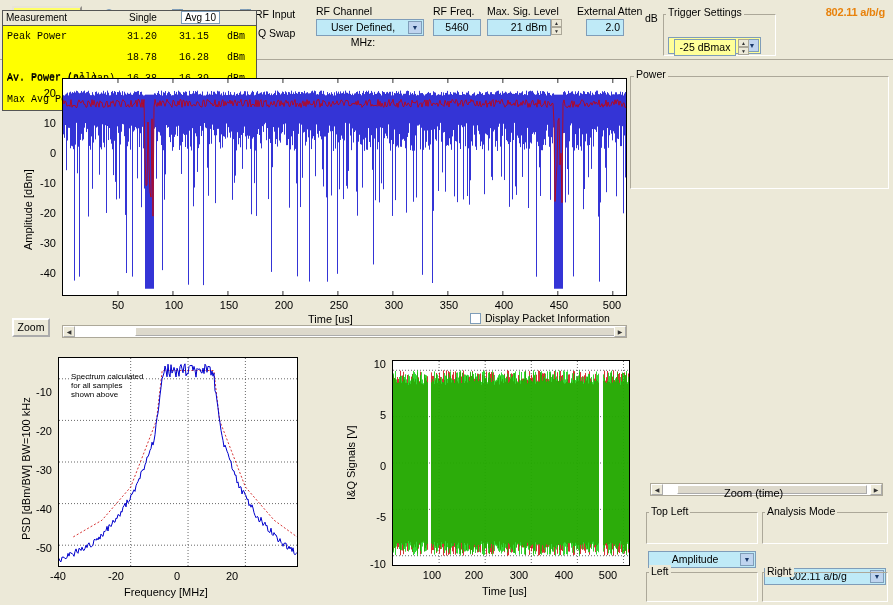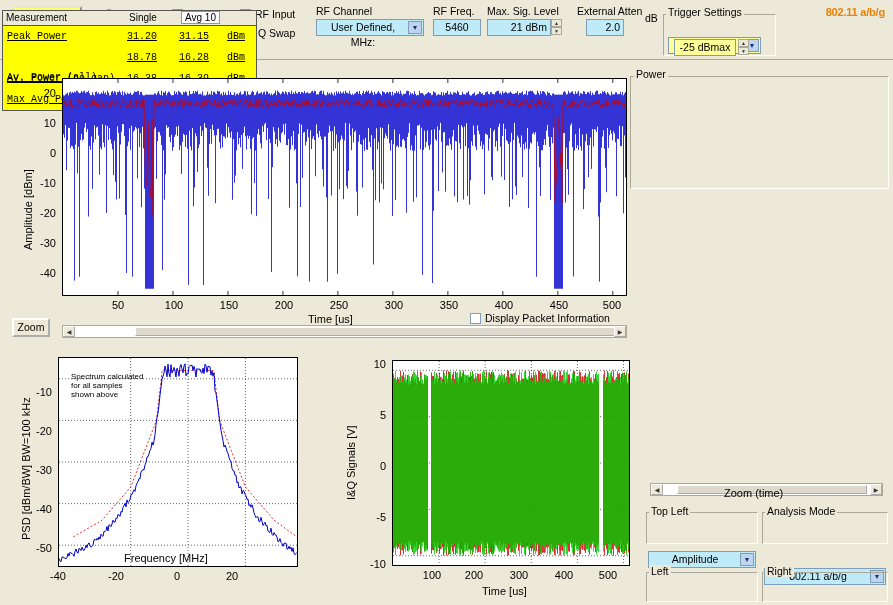--- a/index.html
+++ b/index.html
@@ -99,21 +99,21 @@
     background:#ffff00; border:1px solid #555;
     font-family:"Liberation Mono", monospace; font-size:10px;
   }
   #power-head {
     height:15px; background:#ece9d8; border-bottom:1px solid #555;
     position:relative;
   }
   #power-head span { position:absolute; font-size:10px; top:1px;
     font-family:"Liberation Sans", sans-serif; }
   .pw-row { position:relative; height:21px; line-height:21px; }
-  .pw-row span { position:absolute;text-decoration:underline; }
+  .pw-row span { position:absolute; }
 
   
   .sbar { background:#fff; border:1px solid #aca899; position:relative; }
   .sbtn {
     position:absolute; top:0; width:12px; height:100%;
     background:#ece9d8; border:1px outset #fff;
     font-size:6px; line-height:11px; text-align:center; color:#333;
   }
   .sthumb {
     position:absolute; top:1px; height:calc(100% - 2px);
@@ -893,21 +893,21 @@
     <div style="white-space:pre-line;">Spectrum calculated
 for all samples
 shown above</div>
   </div>
 </div>
 
 <div class="abs tickx" style="left:44px;  top:570px; width:28px;">-40</div>
 <div class="abs tickx" style="left:102px; top:570px; width:28px;">-20</div>
 <div class="abs tickx" style="left:163px; top:570px; width:28px;">0</div>
 <div class="abs tickx" style="left:218px; top:570px; width:28px;">20</div>
-<div class="abs axlabel" style="left:124px; top:552px;text-align:center;">Frequency [MHz]</div>
+<div class="abs axlabel" style="left:124px; top:586px;text-align:center;">Frequency [MHz]</div>
 
 <div class="abs vlabel" style="left:345px; top:500px;">I&amp;Q Signals [V]</div>
 
 <div class="abs tick" style="left:358px; top:358px; width:28px;">10</div>
 <div class="abs tick" style="left:358px; top:409px; width:28px;">5</div>
 <div class="abs tick" style="left:358px; top:460px; width:28px;">0</div>
 <div class="abs tick" style="left:358px; top:511px; width:28px;">-5</div>
 <div class="abs tick" style="left:352px; top:558px; width:34px;">-10</div>
 
 <div class="abs plotbox" style="left:392px; top:360px; width:238px; height:206px;">

